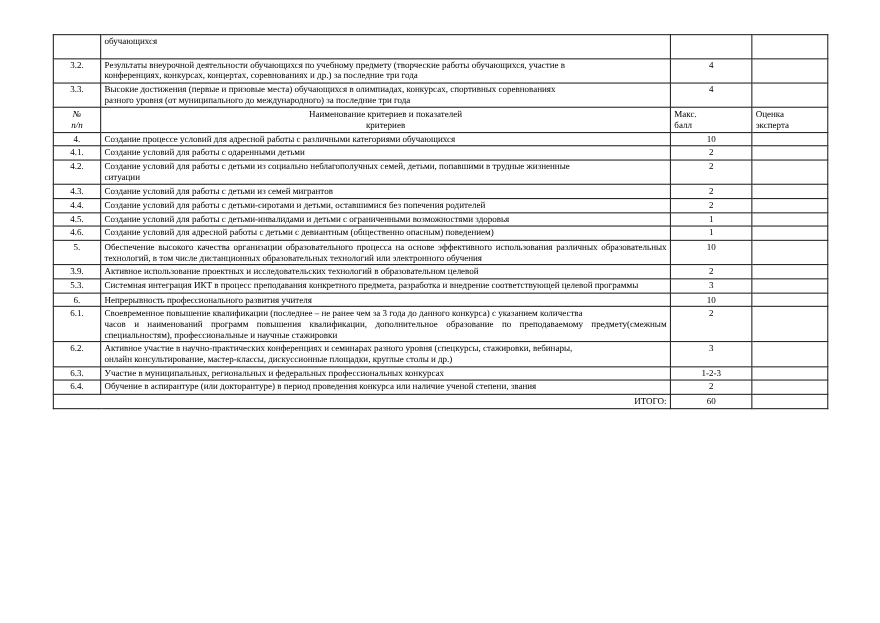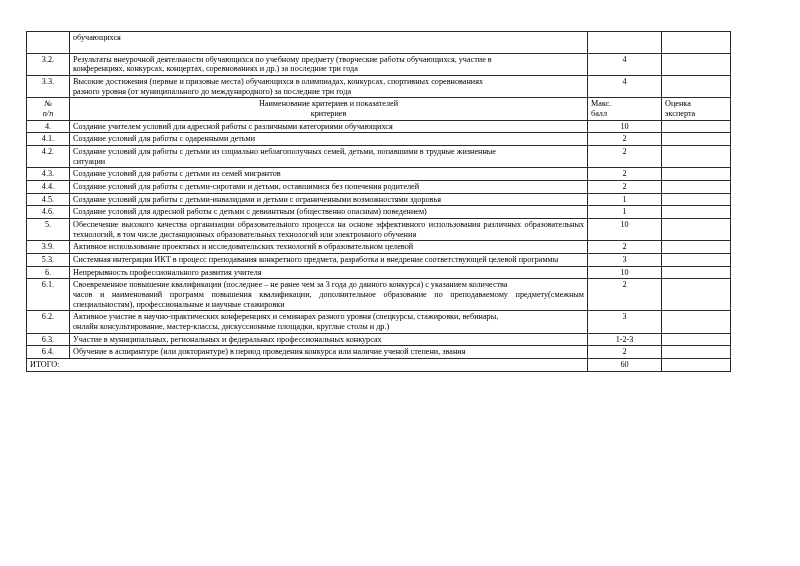--- a/index.html
+++ b/index.html
@@ -16,21 +16,21 @@
     overflow: hidden;
   }
   .page {
     position: relative;
     width: 800px;
     height: 566px;
     background: #ffffff;
   }
   .criteria-table {
     position: absolute;
-    left: 26px;
+    left: 48px;
     top: 31px;
     width: 704px;
     border-collapse: collapse;
     table-layout: fixed;
     font-size: 8.2px;
     line-height: 1.18;
   }
   .criteria-table col.c-num   { width: 43px; }
   .criteria-table col.c-name  { width: 518px; }
   .criteria-table col.c-score { width: 74px; }
@@ -67,21 +67,21 @@
   }
   .hdr-num {
     text-align: center;
     vertical-align: top;
     font-style: italic;
   }
   .line2 {
     display: block;
   }
   .itogo {
-    text-align: left;
+    text-align: right;
     padding-left: 2px;
     margin-left: 16px;
   }
 </style>
 </head>
 <body>
 
 <div class="page">
 
   <table class="criteria-table">
@@ -137,21 +137,21 @@
           <span class="line2">балл</span>
         </td>
         <td class="eval header">
           <span>Оценка</span>
           <span class="line2">эксперта</span>
         </td>
       </tr>
 
       <tr>
         <td class="num">4.</td>
-        <td class="name">Создание учителем условий для адресной работы с различными категориями обучающихся</td>
+        <td class="name">Создание процессе условий для адресной работы с различными категориями обучающихся</td>
         <td class="score">10</td>
         <td class="eval"></td>
       </tr>
 
       <tr>
         <td class="num">4.1.</td>
         <td class="name">Создание условий для работы с одаренными детьми</td>
         <td class="score">2</td>
         <td class="eval"></td>
       </tr>

